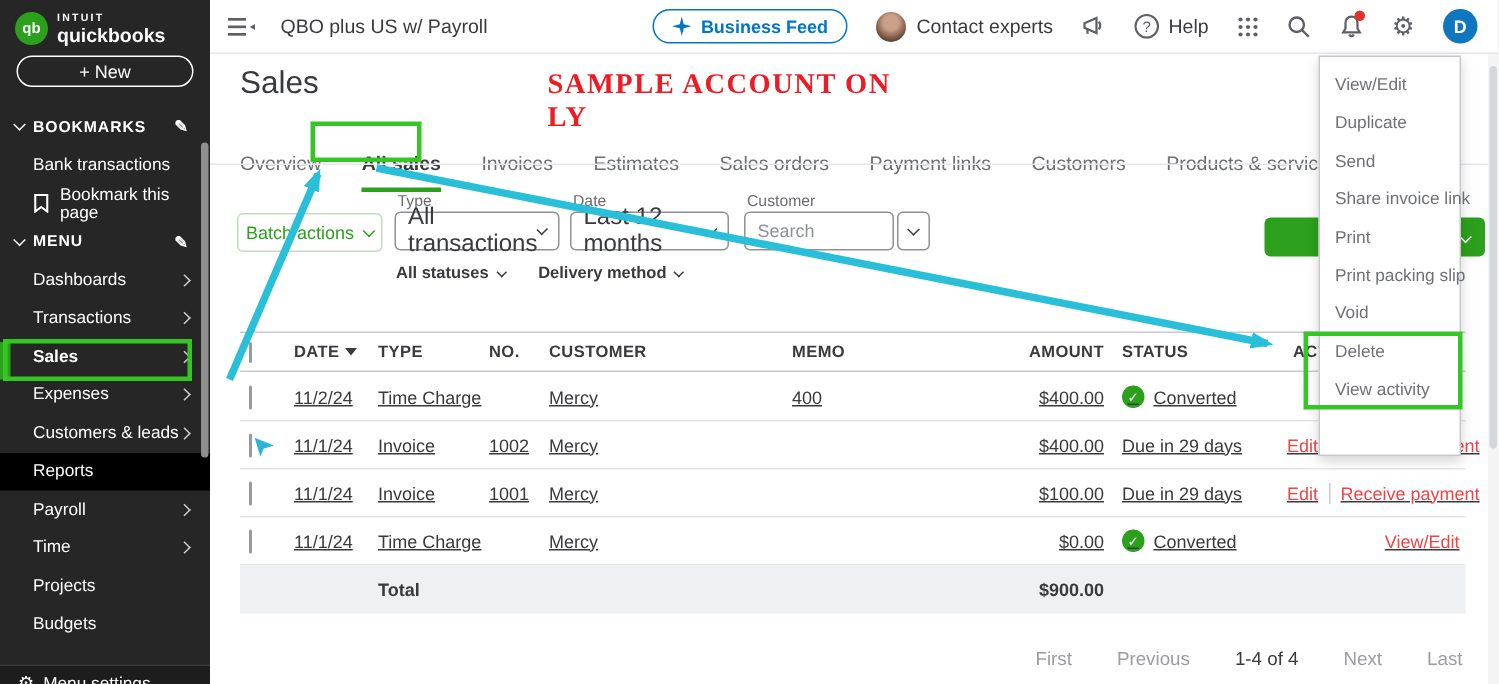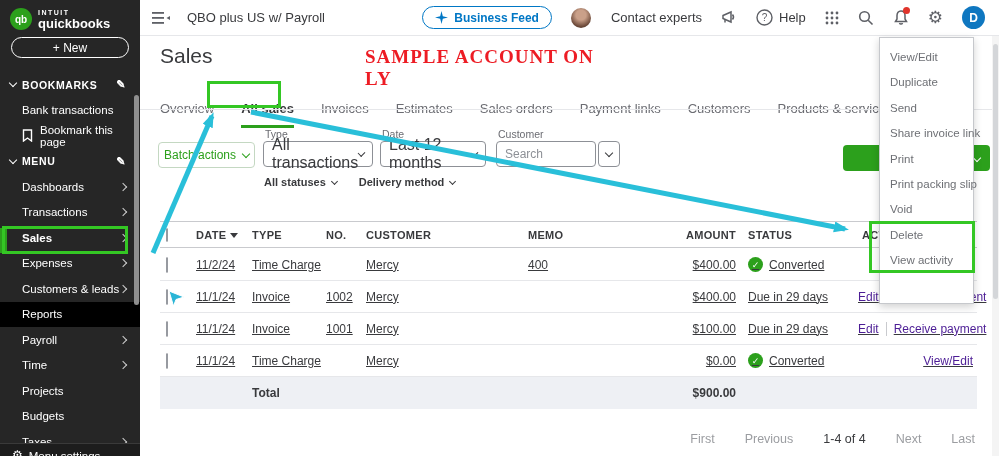--- a/index.html
+++ b/index.html
@@ -33,21 +33,21 @@
                  font-size:11.5px; gap:6px; color:#fff; }
 
   
   .topbar { position:absolute; left:140px; top:0; width:859px; height:36px; background:#fff;
             border-bottom:1px solid #e6e7ea; display:flex; align-items:center; padding:0 14px 0 12px; z-index:4; }
   .collapse-icon { margin-right:16px; cursor:pointer; display:flex; }
   .company { font-size:13px; color:#393a3d; }
   .tb-right { margin-left:auto; display:flex; align-items:center; gap:19px; }
   .bfeed { display:flex; align-items:center; gap:6px; border:1.5px solid #0077c5; color:#0077c5;
            border-radius:13px; height:23px; padding:0 12px; font-size:12px; font-weight:bold; cursor:pointer;text-align:center; }
-  .ce { display:flex; align-items:center; gap:20px; font-size:13px; cursor:pointer;justify-content:space-between; }
+  .ce { display:flex; align-items:center; gap:7px; font-size:13px; cursor:pointer;justify-content:space-between; }
   .avatar-photo { width:20px; height:20px; border-radius:50%;
                   background:radial-gradient(circle at 50% 35%, #caa089 30%, #6d4a3a 70%, #3c2a22); }
   .help { display:flex; align-items:center; gap:6px; font-size:13px; cursor:pointer; }
   .icon-btn { position:relative; display:flex; cursor:pointer; }
   .red-dot { position:absolute; right:-1px; top:-2px; width:7px; height:7px; border-radius:50%; background:#e0342b; }
   .gear-glyph { font-size:17px; color:#5e6066; line-height:17px; }
   .avatar-d { width:23px; height:23px; border-radius:50%; background:#0f77c0; color:#fff; font-weight:bold;
               font-size:12px; display:flex; align-items:center; justify-content:center; cursor:pointer; }
 
   
@@ -93,21 +93,21 @@
   .tbody-row { height:32px; border-bottom:1px solid #e6e7ea; font-size:12px;text-decoration:underline; }
   .rows-wrap { margin-top:1px; }
   .col-amount { text-align:right; padding-right:2px; }
   .col-status { padding-left:10px; display:flex; align-items:center; gap:6px; }
   .col-action { text-align:right; padding-right:4px; display:flex; justify-content:flex-end; align-items:center; }
   .cb { width:15px; height:15px; border:1.5px solid #979aa0; border-radius:3px; background:#fff; margin-left:6px; cursor:pointer; }
   .sort-tri { display:inline-block; margin-left:4px; border-left:4px solid transparent; border-right:4px solid transparent;
               border-top:5px solid #393a3d; vertical-align:middle; }
   .chk-circle { width:15px; height:15px; border-radius:50%; background:#2ca01c; color:#fff; font-size:9px;
                 display:flex; align-items:center; justify-content:center; flex:0 0 auto; }
-  .link { color:#4c1d95; cursor:pointer; white-space:nowrap; }
+  .link { color:#ef4444; cursor:pointer; white-space:nowrap; }
   .act-sep { width:1px; height:14px; background:#c9cace; margin:0 7px; }
   .total-row { height:32px; background:#eef0f4; font-size:12px; }
   .total-row .bold { font-weight:bold; }
 
   
   .pagination { position:absolute; right:24px; top:432px; display:flex; gap:30px; font-size:12.5px; color:#9b9da1; }
   .pagination .pg { cursor:pointer; }
   .pagination .range { color:#393a3d; }
 
   
@@ -192,24 +192,20 @@
       </div>
       <div class="srow">
         <span>Time</span>
           <span class="chev-right"></span>
       </div>
       <div class="srow">
         <span>Projects</span>
       </div>
       <div class="srow">
         <span>Budgets</span>
-      </div>
-      <div class="srow">
-        <span>Taxes</span>
-          <span class="chev-right"></span>
       </div>
     </div>
 
     <div class="green-bar"></div>
     <div class="side-scrollthumb"></div>
     <div class="side-footer">
       <span class="gear-glyph" style="font-size:12px;color:#fff;">⚙</span>
       <span>Menu settings</span>
     </div>
   </div>

